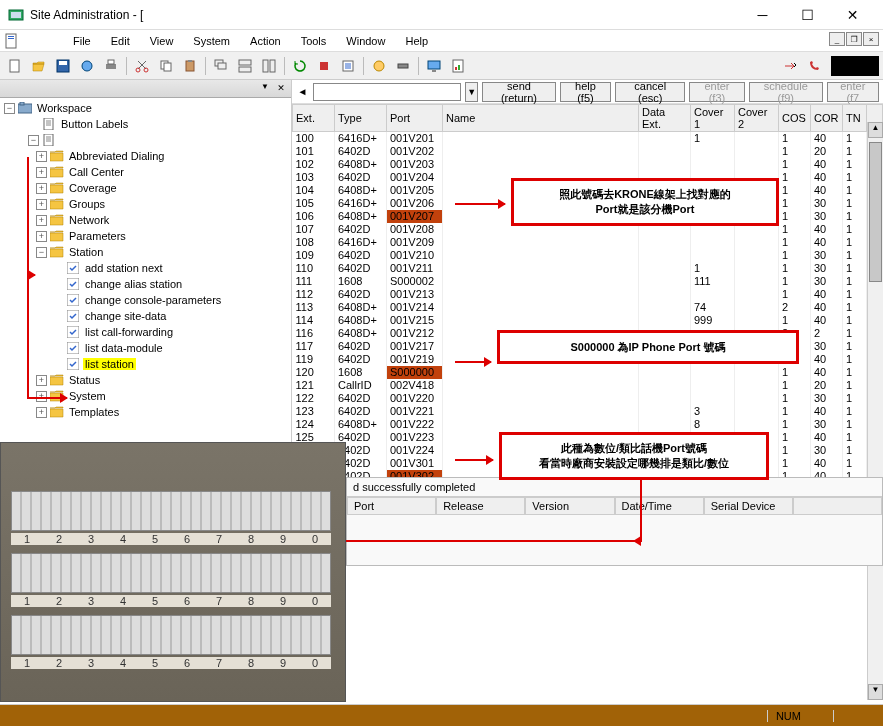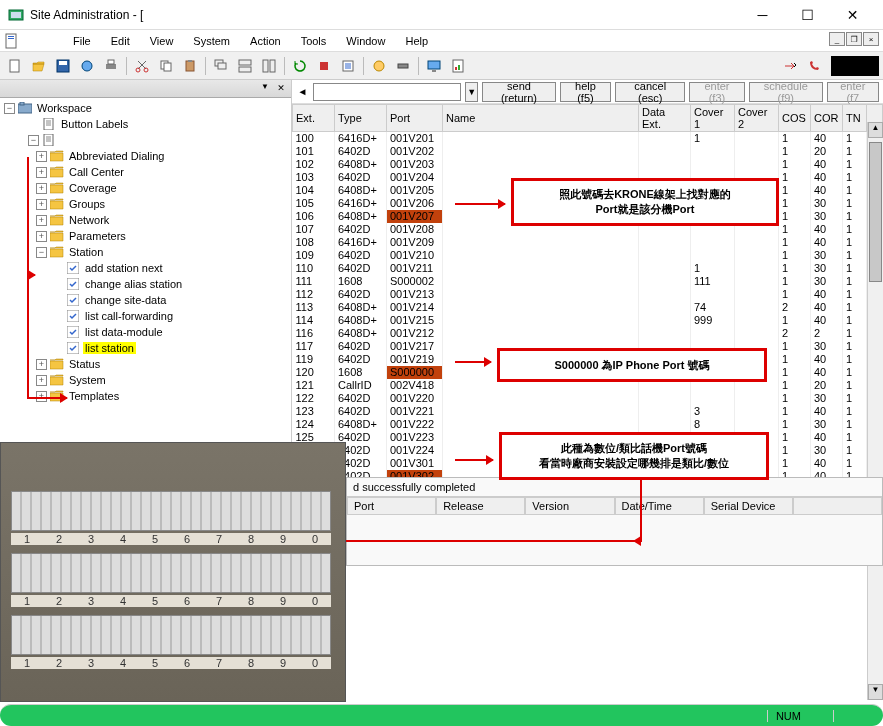--- a/index.html
+++ b/index.html
@@ -77,21 +77,21 @@
 .photo .tape { position: absolute; left: 40px; top: 18px; width: 240px; height: 22px; background: #e8e020; color: #222; font-family: monospace; font-size: 14px; letter-spacing: 4px; text-align: center; line-height: 22px; }
 .photo .block { position: absolute; left: 10px; width: 320px; height: 40px; background: repeating-linear-gradient(90deg,#ddd 0,#ddd 8px,#bbb 8px,#bbb 10px); border: 1px solid #888; }
 .photo .numrow { position: absolute; left: 10px; width: 320px; height: 12px; font-size: 7px; color: #333; display: flex; justify-content: space-around; background: #e5e0d5; }
 
 
 .bottomrow { position: absolute; left: 346px; right: 0; bottom: 160px; border: 1px solid #bbb; background: #f9f9f9; font-size: 11px; }
 .bottomrow .msg { padding: 3px 6px; border-bottom: 1px solid #ccc; }
 .bottomrow .hdrs { display: flex; }
 .bottomrow .hcell { border: 1px solid #ccc; padding: 2px 6px; background: #efefef; flex: 1; }
 
-.statusbar { position: absolute; left: 0; right: 0; bottom: 0; height: 22px; border-top: 1px solid #ccc; background: #22c55e; display: flex; align-items: center; justify-content: flex-end; padding: 0 30px; font-size: 10px; gap: 24px; border-radius: 11px; }
+.statusbar { position: absolute; left: 0; right: 0; bottom: 0; height: 22px; border-top: 1px solid #ccc; background: #a16207; display: flex; align-items: center; justify-content: flex-end; padding: 0 30px; font-size: 10px; gap: 24px; }
 .statusbar .cell { border-left: 1px solid #ccc; padding: 0 8px; }
 
 
 svg { display: block; }
 .folder-ic { fill: #f5c542; stroke: #b08000; stroke-width: 0.5; }
 .page-ic { fill: #fff; stroke: #666; stroke-width: 1; }
 </style>
 </head>
 <body>
 
@@ -373,20 +373,30 @@
         </div>
         <div class="treenode ind4">
           <span class="noexp"></span>
           <span class="ticon">
             <svg width="12" height="12">
               <rect x="0" y="0" width="12" height="12" fill="#fff" stroke="#888"></rect>
               <path d="M3 6l2 2 4-4" stroke="#36c" fill="none" stroke-width="1.5"></path>
             </svg>
           </span>
           <span class="label">change alias station</span>
+        </div>
+        <div class="treenode ind4">
+          <span class="noexp"></span>
+          <span class="ticon">
+            <svg width="12" height="12">
+              <rect x="0" y="0" width="12" height="12" fill="#fff" stroke="#888"></rect>
+              <path d="M3 6l2 2 4-4" stroke="#36c" fill="none" stroke-width="1.5"></path>
+            </svg>
+          </span>
+          <span class="label">change console-parameters</span>
         </div>
         <div class="treenode ind4">
           <span class="noexp"></span>
           <span class="ticon">
             <svg width="12" height="12">
               <rect x="0" y="0" width="12" height="12" fill="#fff" stroke="#888"></rect>
               <path d="M3 6l2 2 4-4" stroke="#36c" fill="none" stroke-width="1.5"></path>
             </svg>
           </span>
           <span class="label">change site-data</span>
@@ -911,21 +921,21 @@
 <div class="redline" style="left:27px; top:157px; width:2px; height:242px;"></div>
 <div class="redline arrow-r" style="left:27px; top:274px; width:8px; height:2px;"></div>
 <div class="redline arrow-r" style="left:27px; top:397px; width:40px; height:2px;"></div>
 
 <div class="callout" style="left:511px; top:178px; width:268px;">
   <div>照此號碼去KRONE線架上找對應的</div>
   <div>Port就是該分機Port</div>
 </div>
 <div class="redline arrow-r" style="left:455px; top:203px; width:50px; height:2px;"></div>
 
-<div class="callout" style="left:497px; top:348px; width:270px;">
+<div class="callout" style="left:497px; top:330px; width:302px;">
   <span>S000000 為IP Phone Port 號碼</span>
 </div>
 <div class="redline arrow-r" style="left:455px; top:361px; width:36px; height:2px;"></div>
 
 <div class="callout" style="left:499px; top:432px; width:270px;">
   <div>此種為數位/類比話機Port號碼</div>
   <div>看當時廠商安裝設定哪幾排是類比/數位</div>
 </div>
 <div class="redline arrow-r" style="left:455px; top:459px; width:38px; height:2px;"></div>
 <div class="redline" style="left:640px; top:480px; width:2px; height:62px;"></div>

